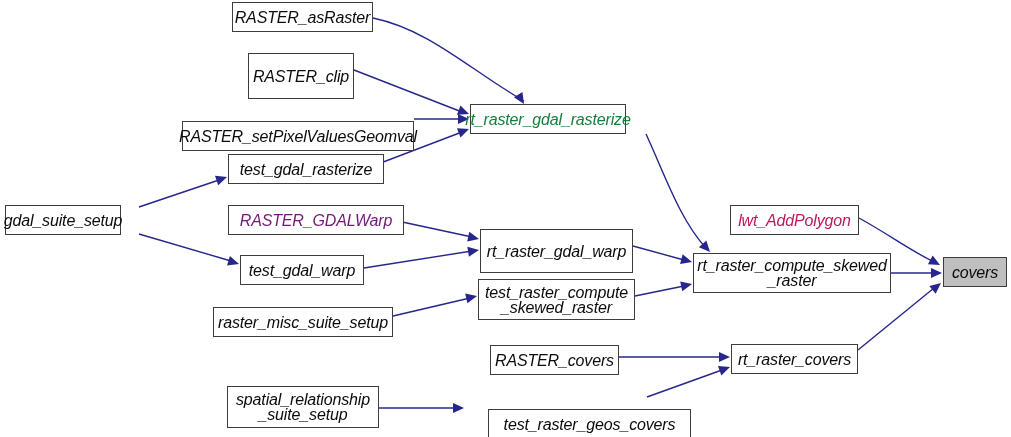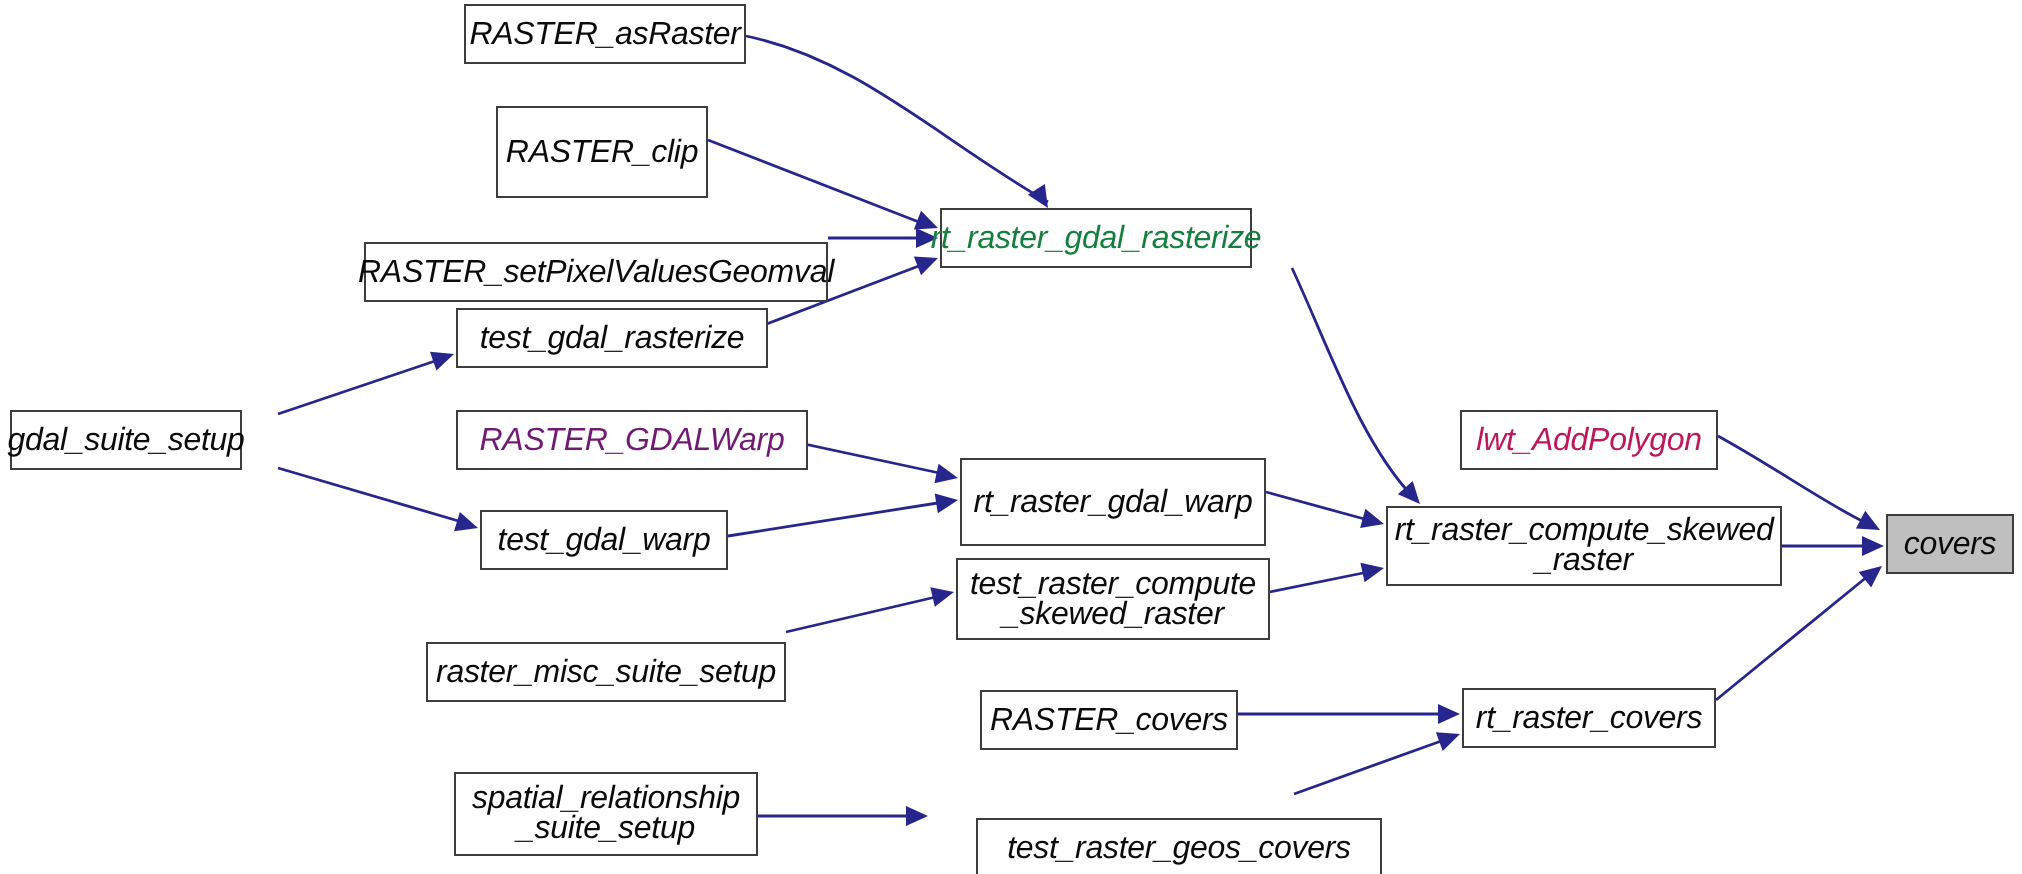--- a/index.html
+++ b/index.html
@@ -132,21 +132,21 @@
       <div class="node" style="left: 248px; top: 53px; width: 106px; height: 46px; border-color: rgb(61, 61, 61); color: rgb(11, 11, 11); background: rgb(255, 255, 255);"><span class="node-label">RASTER_clip</span></div>
       <div class="node" style="left: 182px; top: 121px; width: 232px; height: 30px; border-color: rgb(61, 61, 61); color: rgb(11, 11, 11); background: rgb(255, 255, 255);"><span class="node-label">RASTER_setPixelValuesGeomval</span></div>
       <div class="node" style="left: 470px; top: 104px; width: 156px; height: 30px; border-color: rgb(61, 61, 61); color: #15803d; background: rgb(255, 255, 255);"><span class="node-label">rt_raster_gdal_rasterize</span></div>
       <div class="node" style="left: 228px; top: 154px; width: 156px; height: 30px; border-color: rgb(61, 61, 61); color: rgb(11, 11, 11); background: rgb(255, 255, 255);"><span class="node-label">test_gdal_rasterize</span></div>
       <div class="node" style="left: 5px; top: 205px; width: 116px; height: 30px; border-color: rgb(61, 61, 61); color: rgb(11, 11, 11); background: rgb(255, 255, 255);"><span class="node-label">gdal_suite_setup</span></div>
       <div class="node" style="left: 228px; top: 205px; width: 176px; height: 30px; border-color: rgb(61, 61, 61); color: #701a75; background: rgb(255, 255, 255);"><span class="node-label">RASTER_GDALWarp</span></div>
       <div class="node" style="left: 240px; top: 255px; width: 124px; height: 30px; border-color: rgb(61, 61, 61); color: rgb(11, 11, 11); background: rgb(255, 255, 255);"><span class="node-label">test_gdal_warp</span></div>
       <div class="node" style="left: 480px; top: 229px; width: 153px; height: 44px; border-color: rgb(61, 61, 61); color: rgb(11, 11, 11); background: rgb(255, 255, 255);"><span class="node-label">rt_raster_gdal_warp</span></div>
       <div class="node" style="left: 478px; top: 279px; width: 157px; height: 41px; border-color: rgb(61, 61, 61); color: rgb(11, 11, 11); background: rgb(255, 255, 255);"><span class="node-label">test_raster_compute
 _skewed_raster</span></div>
-      <div class="node" style="left: 213px; top: 307px; width: 180px; height: 30px; border-color: rgb(61, 61, 61); color: rgb(11, 11, 11); background: rgb(255, 255, 255); margin-top: 14px;"><span class="node-label">raster_misc_suite_setup</span></div>
+      <div class="node" style="left: 213px; top: 307px; width: 180px; height: 30px; border-color: rgb(61, 61, 61); color: rgb(11, 11, 11); background: rgb(255, 255, 255);"><span class="node-label">raster_misc_suite_setup</span></div>
       <div class="node" style="left: 730px; top: 185px; width: 129px; height: 30px; border-color: rgb(61, 61, 61); color: #be185d; background: rgb(255, 255, 255); margin-top: 20px;"><span class="node-label">lwt_AddPolygon</span></div>
       <div class="node" style="left: 693px; top: 253px; width: 198px; height: 40px; border-color: rgb(61, 61, 61); color: rgb(11, 11, 11); background: rgb(255, 255, 255);"><span class="node-label">rt_raster_compute_skewed
 _raster</span></div>
       <div class="node highlight" style="left: 943px; top: 257px; width: 64px; height: 30px; border-color: rgb(61, 61, 61); color: rgb(11, 11, 11); background: rgb(191, 191, 191);"><span class="node-label">covers</span></div>
       <div class="node" style="left: 490px; top: 345px; width: 129px; height: 30px; border-color: rgb(61, 61, 61); color: rgb(11, 11, 11); background: rgb(255, 255, 255);"><span class="node-label">RASTER_covers</span></div>
       <div class="node" style="left: 731px; top: 344px; width: 127px; height: 30px; border-color: rgb(61, 61, 61); color: rgb(11, 11, 11); background: rgb(255, 255, 255);"><span class="node-label">rt_raster_covers</span></div>
       <div class="node" style="left: 227px; top: 386px; width: 152px; height: 42px; border-color: rgb(61, 61, 61); color: rgb(11, 11, 11); background: rgb(255, 255, 255);"><span class="node-label">spatial_relationship
 _suite_setup</span></div>
       <div class="node" style="left: 488px; top: 395px; width: 203px; height: 30px; border-color: rgb(61, 61, 61); color: rgb(11, 11, 11); background: rgb(255, 255, 255); margin-top: 14px;"><span class="node-label">test_raster_geos_covers</span></div>
     </div>

